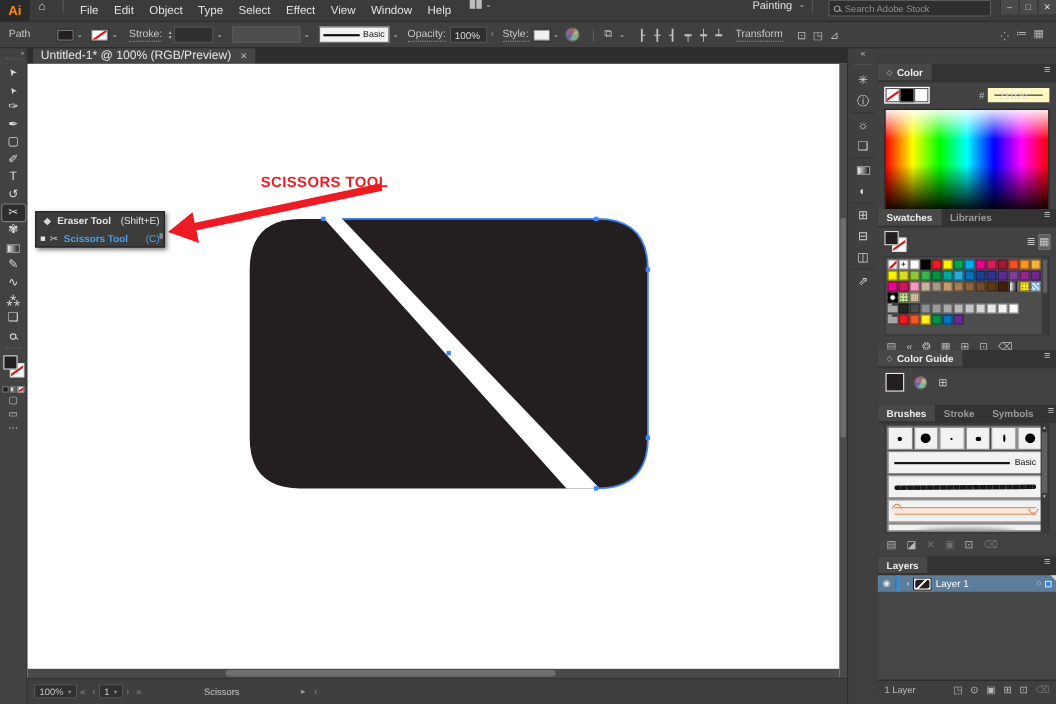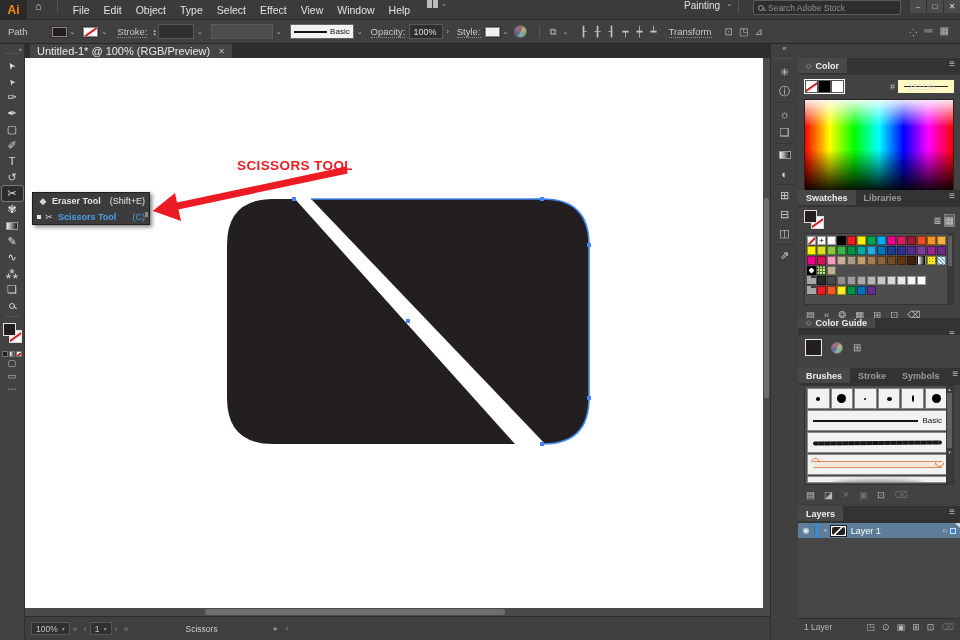--- a/index.html
+++ b/index.html
@@ -575,21 +575,21 @@
           <span>▤</span>
           <span>«</span>
           <span>❂</span>
           <span>▦</span>
           <span>⊞</span>
           <span>⊡</span>
           <span>⌫</span>
         </div>
     </div>
 
-    <div class="phead" style="top:274px;flex-direction:column;">
+    <div class="phead" style="top:274px;">
       <div class="ptab">
         <span class="dia">◇</span>
         <span>Color Guide</span>
       </div>
       <span class="pmenu">≡</span>
     </div>
     <div class="pbody" style="top:291px;height:33px;">
       <div class="cg-row">
         <span class="cg-sw"></span>
         <span class="cg-wheel"></span>

